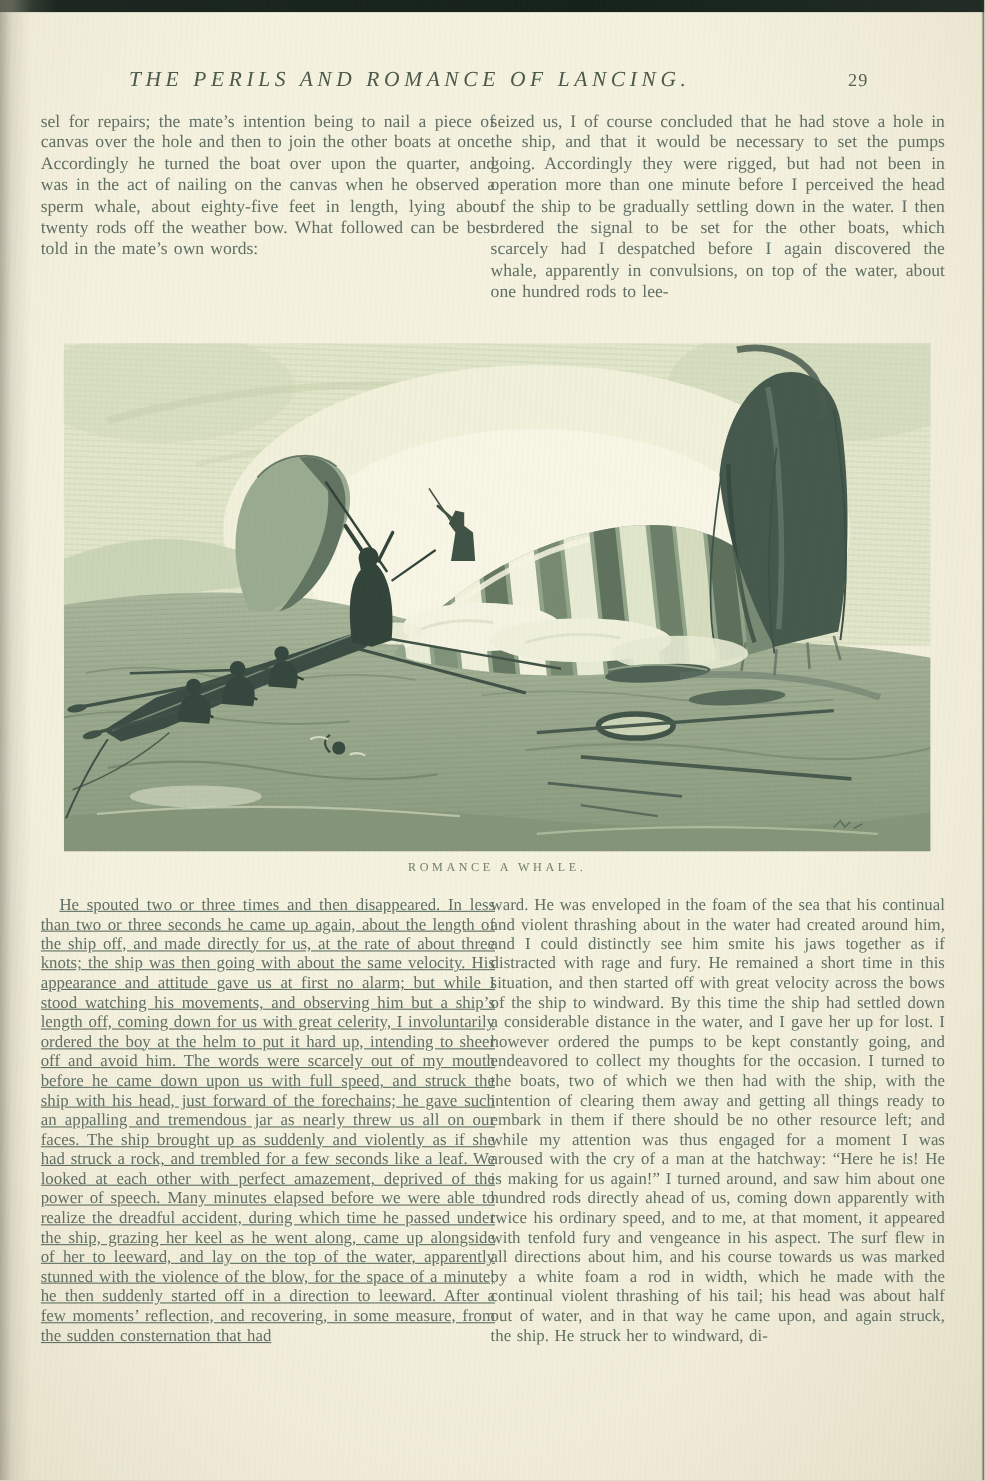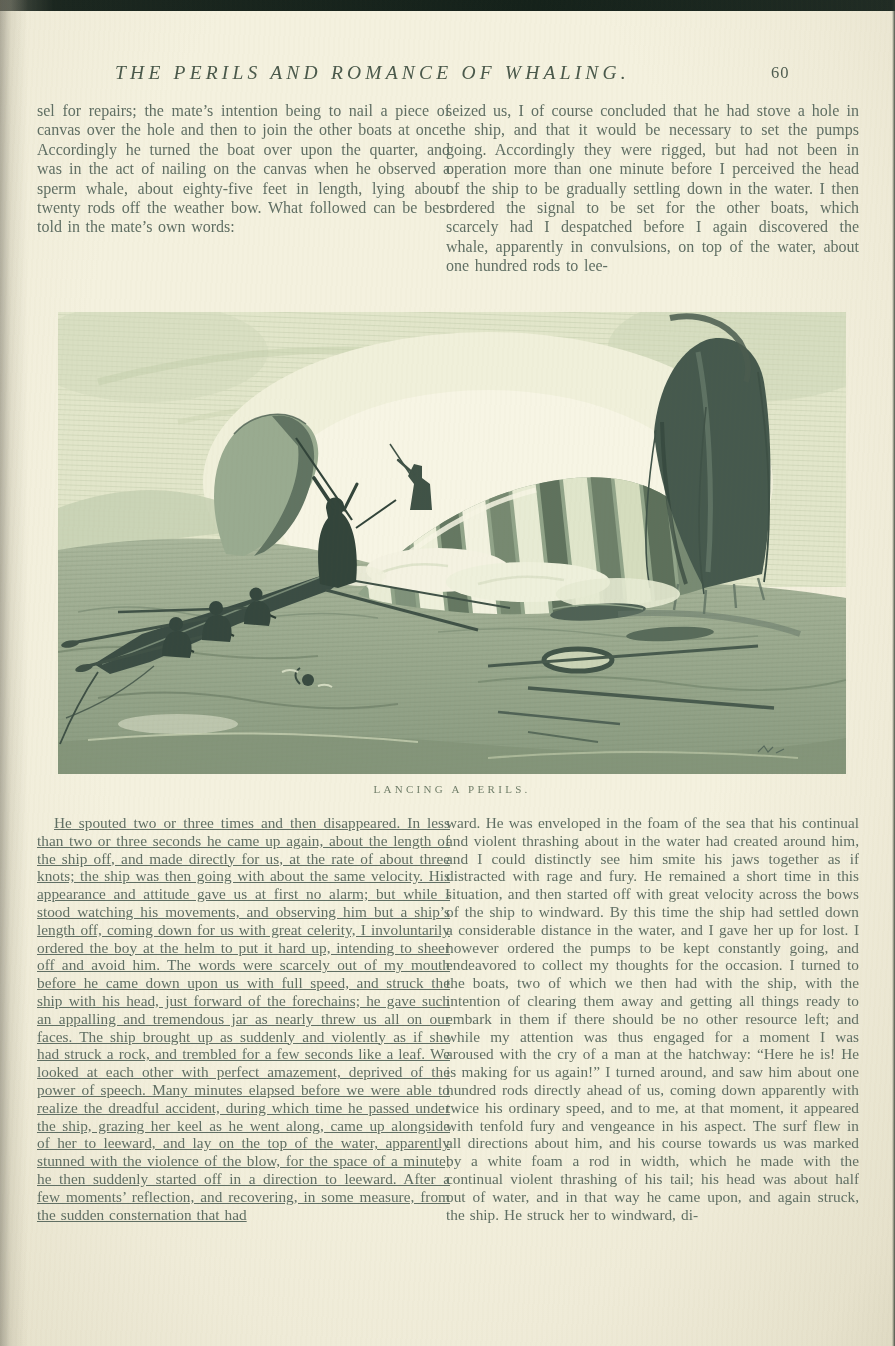--- a/index.html
+++ b/index.html
@@ -29,22 +29,22 @@
   .illustration{position:absolute;left:58px;top:312px;width:788px;height:462px;}
   .caption{position:absolute;left:62px;width:780px;top:783px;text-align:center;
     font-size:11px;letter-spacing:.30em;color:#6d7b66;}
 </style>
 </head>
 <body>
 
 <div class="page">
   <div class="top-band"></div>
 
-  <div class="header-title">THE PERILS AND ROMANCE OF WHALING.</div>
-  <div class="page-num">60</div>
+  <div class="header-title">THE PERILS AND ROMANCE OF LANCING.</div>
+  <div class="page-num">29</div>
 
   <div class="col col-top col-left">
     <p>sel for repairs; the mate’s intention being to nail a piece of canvas over the hole and then to join the other boats at once. Accordingly he turned the boat over upon the quarter, and was in the act of nailing on the canvas when he observed a sperm whale, about eighty-five feet in length, lying about twenty rods off the weather bow. What followed can be best told in the mate’s own words:</p>
   </div>
   <div class="col col-top col-right">
     <p>seized us, I of course concluded that he had stove a hole in the ship, and that it would be necessary to set the pumps going. Accordingly they were rigged, but had not been in operation more than one minute before I perceived the head of the ship to be gradually settling down in the water. I then ordered the signal to be set for the other boats, which scarcely had I despatched before I again discovered the whale, apparently in convulsions, on top of the water, about one hundred rods to lee-</p>
   </div>
 
   <div class="illustration" role="img" aria-label="Wood engraving of a whaleboat crew lancing a sperm whale amid flying spray; the whale’s flukes tower at right while loose oars and a bailing tub float in the sea.">
     <svg viewBox="0 0 788 462" width="788" height="462" xmlns="http://www.w3.org/2000/svg">
@@ -197,21 +197,21 @@
       <g>
         <circle cx="250" cy="368" r="6" fill="#35473d"></circle>
         <path d="M 242 372 C 236 366 236 360 242 356" stroke="#35473d" stroke-width="2" fill="none"></path>
         <path d="M 224 360 q 8 -4 16 0 M 260 374 q 8 -3 14 1" stroke="#d9e0c6" stroke-width="2" fill="none" opacity="0.9"></path>
       </g>
 
       <path d="M 700 440 l 6 -6 l 4 6 l 5 -5 m 3 6 l 8 -4" stroke="#54675a" stroke-width="1.2" fill="none"></path>
     </svg>
   </div>
 
-  <div class="caption">LANCING A PERILS.</div>
+  <div class="caption">ROMANCE A WHALE.</div>
 
   <div class="col col-bottom col-left">
     <p class="indent">He spouted two or three times and then disappeared. In less than two or three seconds he came up again, about the length of the ship off, and made directly for us, at the rate of about three knots; the ship was then going with about the same velocity. His appearance and attitude gave us at first no alarm; but while I stood watching his movements, and observing him but a ship’s length off, coming down for us with great celerity, I involuntarily ordered the boy at the helm to put it hard up, intending to sheer off and avoid him. The words were scarcely out of my mouth before he came down upon us with full speed, and struck the ship with his head, just forward of the forechains; he gave such an appalling and tremendous jar as nearly threw us all on our faces. The ship brought up as suddenly and violently as if she had struck a rock, and trembled for a few seconds like a leaf. We looked at each other with perfect amazement, deprived of the power of speech. Many minutes elapsed before we were able to realize the dreadful accident, during which time he passed under the ship, grazing her keel as he went along, came up alongside of her to leeward, and lay on the top of the water, apparently stunned with the violence of the blow, for the space of a minute; he then suddenly started off in a direction to leeward. After a few moments’ reflection, and recovering, in some measure, from the sudden consternation that had</p>
   </div>
   <div class="col col-bottom col-right">
     <p>ward. He was enveloped in the foam of the sea that his continual and violent thrashing about in the water had created around him, and I could distinctly see him smite his jaws together as if distracted with rage and fury. He remained a short time in this situation, and then started off with great velocity across the bows of the ship to windward. By this time the ship had settled down a considerable distance in the water, and I gave her up for lost. I however ordered the pumps to be kept constantly going, and endeavored to collect my thoughts for the occasion. I turned to the boats, two of which we then had with the ship, with the intention of clearing them away and getting all things ready to embark in them if there should be no other resource left; and while my attention was thus engaged for a moment I was aroused with the cry of a man at the hatchway: “Here he is! He is making for us again!” I turned around, and saw him about one hundred rods directly ahead of us, coming down apparently with twice his ordinary speed, and to me, at that moment, it appeared with tenfold fury and vengeance in his aspect. The surf flew in all directions about him, and his course towards us was marked by a white foam a rod in width, which he made with the continual violent thrashing of his tail; his head was about half out of water, and in that way he came upon, and again struck, the ship. He struck her to windward, di-</p>
   </div>
 
   <div class="gutter-shadow"></div>
   <div class="right-edge"></div>

